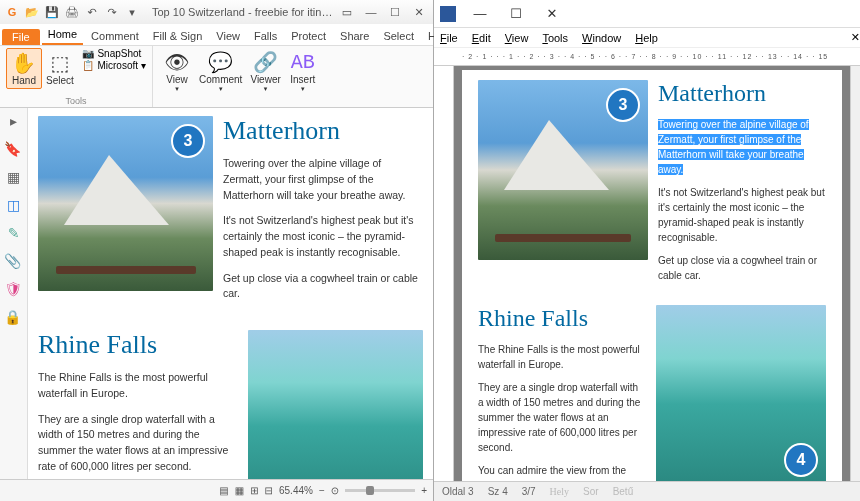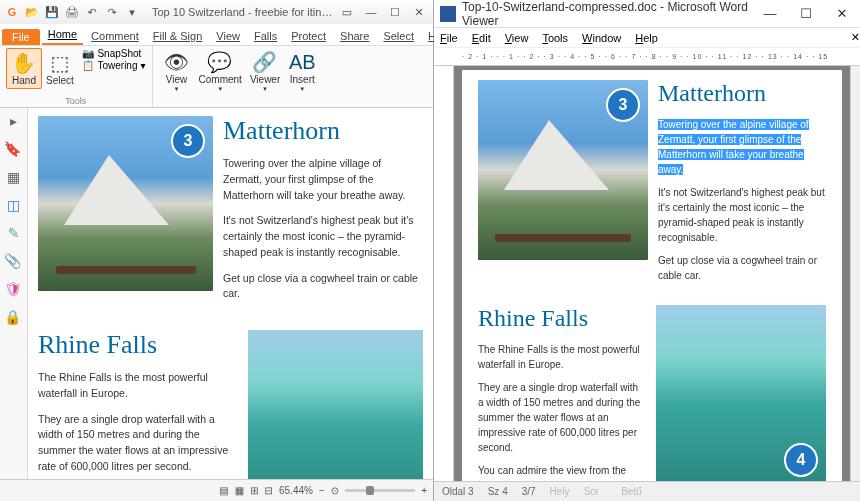--- a/index.html
+++ b/index.html
@@ -6,21 +6,21 @@
 body { font-family: "Segoe UI", Arial, sans-serif; font-size: 11px; background: #fff; width: 860px; height: 501px; overflow: hidden; display: flex; }
 .app-left { width: 434px; height: 501px; border-right: 1px solid #aaa; display: flex; flex-direction: column; background: #f5f5f5; }
 .app-right { flex: 1; height: 501px; display: flex; flex-direction: column; background: #fff; }
 
 .qat { height: 24px; background: linear-gradient(#fdfdfd,#eee); display: flex; align-items: center; padding: 0 4px; gap: 4px; font-size: 11px; }
 .qat .qi { width: 16px; height: 16px; display:flex;align-items:center;justify-content:center;color:#555;cursor:pointer;}
 .qat .title { margin-left: 8px; color: #555; flex:1; white-space: nowrap; overflow:hidden; text-overflow: ellipsis;}
 .qat .winbtn { width: 20px; text-align:center; color:#555;}
 .tabbar { height: 22px; background: #fff; display: flex; align-items:flex-end; padding-left: 2px; gap:2px; border-bottom:1px solid #ddd;}
 .tabbar .filetab { background:#f47b20;color:#fff;padding:2px 10px;font-size:11px;border-radius:2px 2px 0 0;}
-.tabbar .rtab { padding:3px 6px;font-size:11px;color:#444;cursor:pointer;white-space:nowrap;text-decoration:underline;}
+.tabbar .rtab { padding:3px 6px;font-size:11px;color:#444;cursor:pointer;white-space:nowrap;}
 .tabbar .rtab.active { border-bottom:2px solid #f47b20;color:#000;}
 .tabbar .bulb{color:#f5a623;margin-left:4px;}
 .tabbar .tellme{color:#999;padding:3px 6px;}
 .ribbon { height: 62px; background:#fafafa; border-bottom:1px solid #ccc; display:flex;}
 .rgroup { border-right:1px solid #ddd;padding:2px 6px 0 6px;display:flex;flex-direction:column;align-items:center;justify-content:space-between;}
 .rgroup .lbl{font-size:9px;color:#888;padding-bottom:1px;}
 .bigbtn { display:flex;flex-direction:column;align-items:center;justify-content:center;font-size:10px;color:#333;padding:2px 4px;cursor:pointer;min-width:36px;}
 .bigbtn .ic{font-size:20px;height:24px;display:flex;align-items:center;}
 .hand-active{background:#ffe5cc;border:1px solid #f47b20;border-radius:2px;}
 .smallrow{display:flex;flex-direction:column;gap:1px;align-items:flex-start;font-size:10px;}
@@ -106,21 +106,21 @@
           </div>
         <div class="bigbtn">
             <span class="ic">⬚</span>
             <span>Select</span>
           </div>
         <div class="smallrow" style="margin-left:4px;">
           <div>
               <span>📷</span>
               <span>SnapShot</span>
             </div>
-          <div><span>📋</span><span>Towering</span> ▾</div>
+          <div><span>📋</span><span>Microsoft</span> ▾</div>
         </div>
       </div>
       <div class="lbl">Tools</div>
     </div>
     <div class="rgroup" style="border-right:none;">
       <div style="display:flex;">
         <div class="bigbtn">
             <span class="ic">👁</span>
             <span>View</span>
             <span style="font-size:7px;">▾</span>
@@ -129,21 +129,21 @@
             <span class="ic">💬</span>
             <span>Comment</span>
             <span style="font-size:7px;">▾</span>
           </div>
         <div class="bigbtn">
             <span class="ic">🔗</span>
             <span>Viewer</span>
             <span style="font-size:7px;">▾</span>
           </div>
         <div class="bigbtn">
-            <span class="ic" style="color:#0c4a6e;">AB</span>
+            <span class="ic" style="color:#8b5cf6;font-family:Liberation Mono, monospace;">AB</span>
             <span>Insert</span>
             <span style="font-size:7px;">▾</span>
           </div>
       </div>
       <div class="lbl">&nbsp;</div>
     </div>
   </div>
   <div class="content-area">
     <div class="sidebar-left">
       <div class="sic">▸</div>
@@ -190,21 +190,20 @@
     <div class="zoom-slider">
         <div class="thumb"></div>
       </div>
     <span class="sic2">+</span>
   </div>
 </div>
 
 <div class="app-right">
   <div class="wv-title">
     <div class="wicon"></div>
-    <div class="t">Top-10-Switzerland-compressed.doc - Microsoft Word Viewer</div>
     <div class="wbtn">—</div>
     <div class="wbtn">☐</div>
     <div class="wbtn">✕</div>
   </div>
   <div class="wv-menu">
     <span><u>F</u>ile</span>
     <span><u>E</u>dit</span>
     <span><u>V</u>iew</span>
     <span><u>T</u>ools</span>
     <span><u>W</u>indow</span>
@@ -238,17 +237,17 @@
           <div class="circ br">4</div>
         </div>
       </div>
     </div>
     <div class="scrollbar-v"></div>
   </div>
   <div class="wv-status">
     <span>Oldal 3</span>
     <span>Sz 4</span>
     <span>3/7</span>
-    <span style="color:#bbb;">Hely</span>
+    <span style="color:#bbb;font-family:Liberation Serif, serif;">Hely</span>
     <span style="color:#bbb;">Sor</span>
-    <span style="color:#bbb;margin-left:8px;">Betű</span>
+    <span style="color:#bbb;">Betű</span>
   </div>
 </div>
 
 </body></html>

